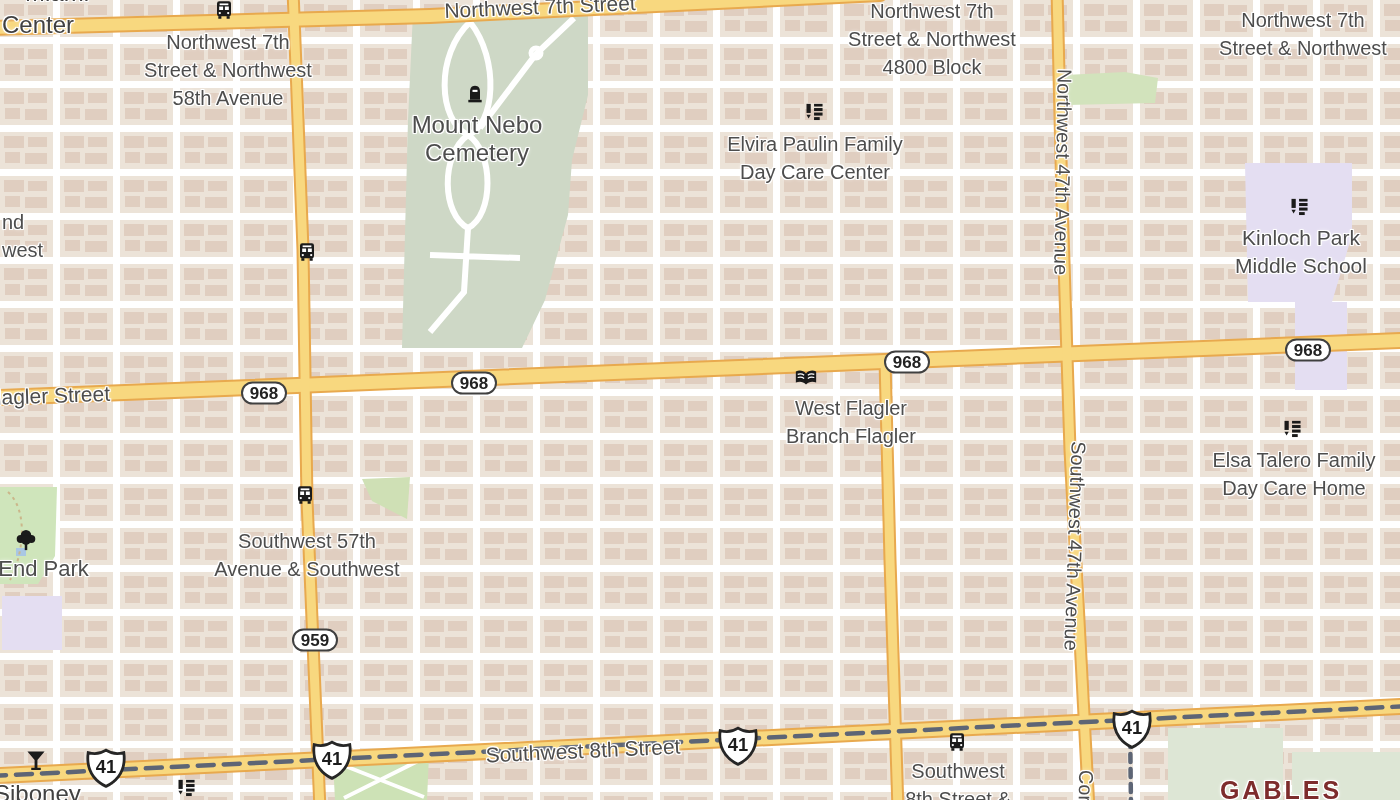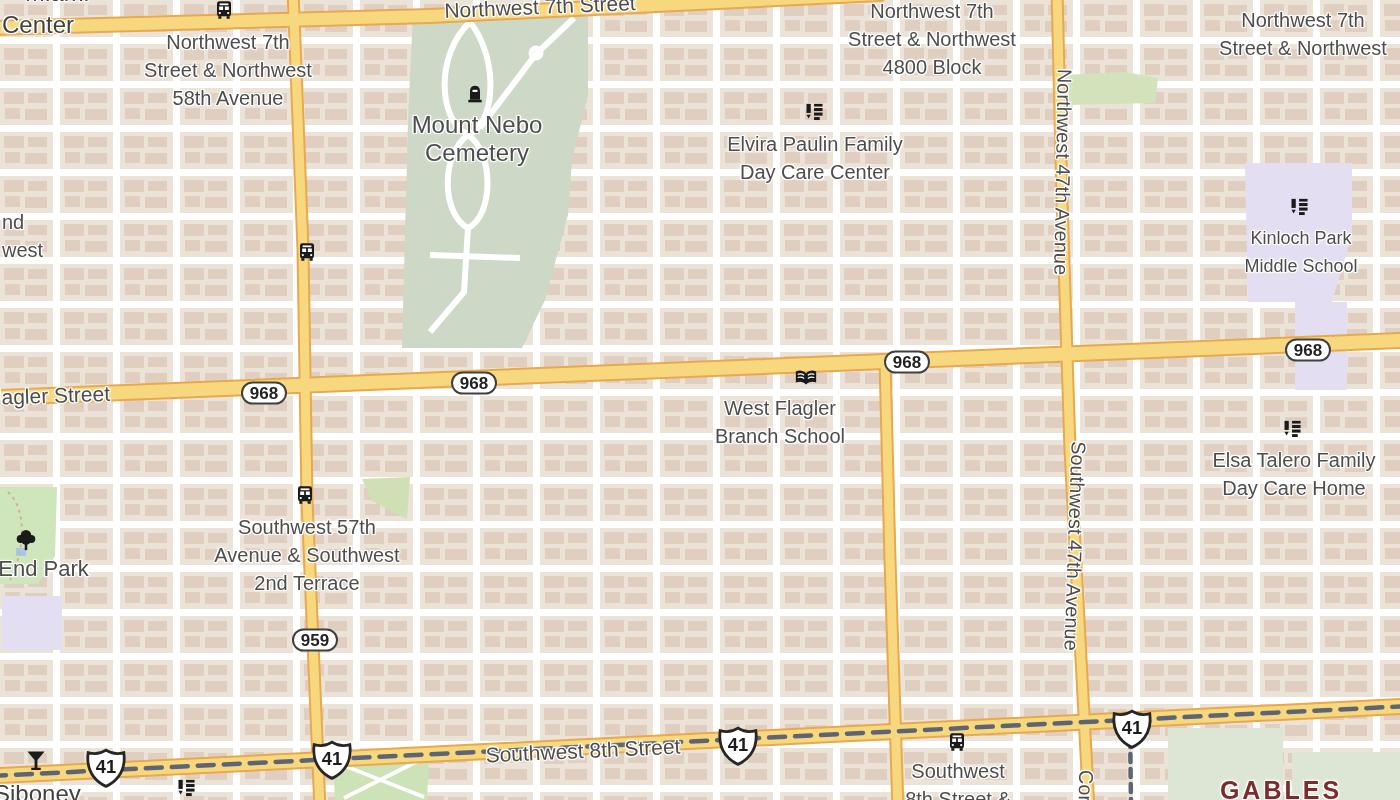--- a/index.html
+++ b/index.html
@@ -233,46 +233,45 @@
   <div class="label" style="left:1303px;top:34px">
     <div>Northwest 7th</div>
     <div>Street &amp; Northwest</div>
   </div>
 
   <div class="label" style="left:815px;top:158px">
     <div>Elvira Paulin Family</div>
     <div>Day Care Center</div>
   </div>
 
-  <div class="label" style="left:1301px;top:252px;font-size:18px">
+  <div class="label" style="left:1301px;top:252px;font-size:21px">
     <div>Kinloch Park</div>
     <div>Middle School</div>
   </div>
 
   <div class="label vlabel" style="left:1063px;top:172px">Northwest 47th Avenue</div>
   <div class="label vlabel" style="left:1075px;top:546px;transform:translate(-50%,-50%) rotate(92deg)">Southwest 47th Avenue</div>
   <div class="label vlabel" style="left:1086px;top:786px">Cor</div>
 
 
   <div class="label edge" style="left:-16px;top:396px;font-size:21px;transform:translate(0,-50%) rotate(-2deg)">Flagler Street</div>
 
-  <div class="label" style="left:780px;top:422px">
+  <div class="label" style="left:851px;top:422px">
     <div>West Flagler</div>
-    <div>Branch School</div>
+    <div>Branch Flagler</div>
   </div>
 
   <div class="label" style="left:1294px;top:474px">
     <div>Elsa Talero Family</div>
     <div>Day Care Home</div>
   </div>
 
   <div class="label" style="left:307px;top:555px">
     <div>Southwest 57th</div>
     <div>Avenue &amp; Southwest</div>
-    <div>2nd Terrace</div>
   </div>
 
   <div class="label edge" style="left:-14px;top:569px;font-size:22px">t End Park</div>
 
   <div class="label" style="left:583px;top:751px;font-size:21px;transform:translate(-50%,-50%) rotate(-2.6deg)">Southwest 8th Street</div>
 
   <div class="label" style="left:958px;top:785px">
     <div>Southwest</div>
     <div>8th Street &amp;</div>
   </div>

